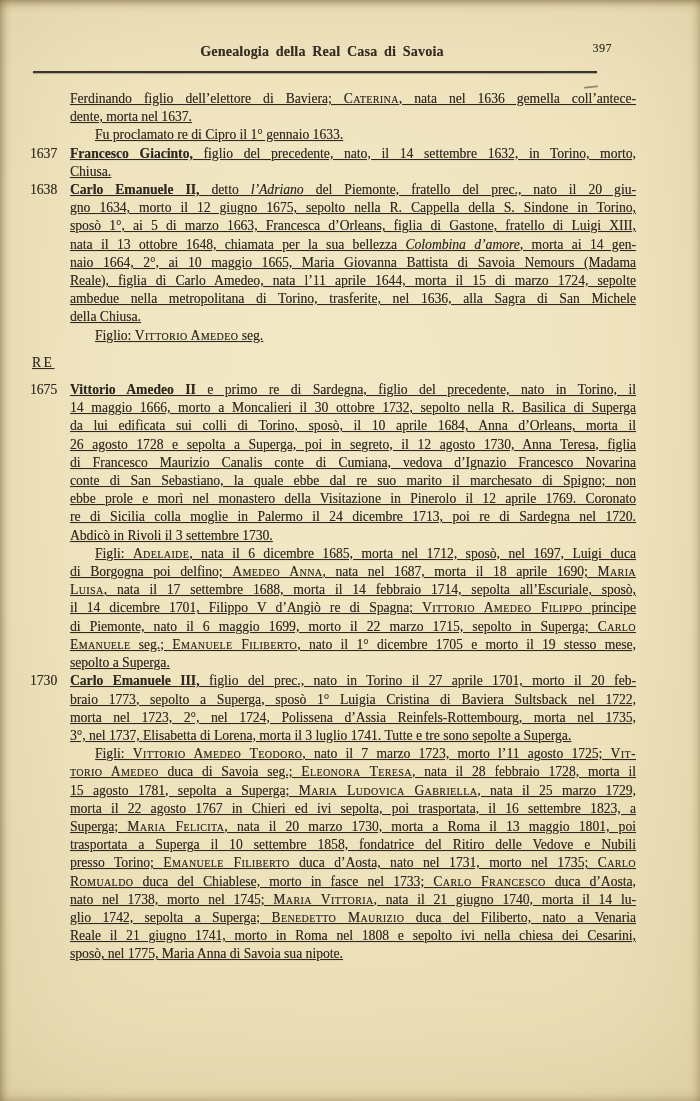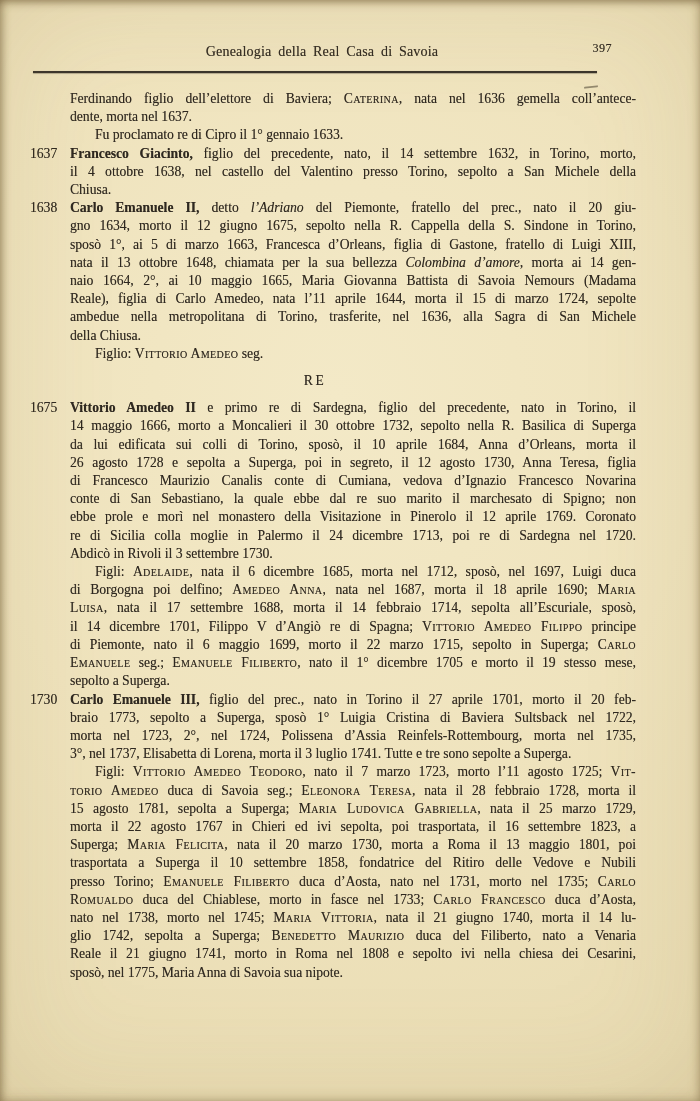--- a/index.html
+++ b/index.html
@@ -19,49 +19,49 @@
     position:absolute;inset:0;pointer-events:none;z-index:5;
     box-shadow:
       inset 0 6px 10px -4px rgba(105,84,45,0.55),
       inset 6px 0 10px -4px rgba(105,84,45,0.45),
       inset -5px 0 12px -5px rgba(120,96,55,0.35),
       inset 0 -5px 14px -5px rgba(120,96,55,0.30),
       inset 0 0 120px rgba(150,120,70,0.15);
   }
   .running-header{position:absolute;top:44px;left:33px;width:578px;height:22px;}
   .header-title{
-    text-align:center;font-size:14px;font-weight:normal;
+    text-align:center;font-size:14px;font-weight:bold;
     word-spacing:3px;letter-spacing:0.2px;color:#332c23;
   }
   .page-number{
     position:absolute;top:-3px;right:-1px;
     font-size:12px;letter-spacing:0.5px;color:#2f2921;
   }
   .rule{
     position:absolute;top:71px;left:33px;width:564px;height:2px;
     background:#3a342b;box-shadow:0 0.5px 0.8px rgba(58,52,43,0.6);
   }
   .ink-dash{
     position:absolute;left:584px;top:86px;width:14px;height:2px;
     background:rgba(72,63,48,0.55);border-radius:1px;transform:rotate(-6deg);
   }
   .page-body{
     position:absolute;top:90px;left:70px;width:566px;
     font-size:13.6px;line-height:18.2px;
   }
-  .para{margin:0;}
+  .para{margin:0;text-decoration:underline;}
   .line{text-align:justify;text-align-last:justify;}
   .line.last{text-align-last:left;}
   .para.indent > .line:first-child{text-indent:25px;}
   .year{display:inline-block;width:40px;margin-left:-40px;text-indent:0;}
   .b{font-weight:bold;}
   .i{font-style:italic;}
   .sc{font-variant:small-caps;letter-spacing:0.4px;}
   .para.heading{
-    text-align:center;letter-spacing:2.5px;
+    letter-spacing:2.5px;
     margin:9px 0;position:relative;left:-38px;
     font-size:13.6px;
   }
 </style>
 </head>
 <body>
 
 <div class="page">
   <div class="running-header">
     <div class="header-title">Genealogia della Real Casa di Savoia</div>
@@ -72,21 +72,20 @@
   <div class="page-body">
       <div class="para body">
         <div class="line"><span>Ferdinando figlio dell’elettore di Baviera; </span><span class="sc">Caterina</span><span>, nata nel 1636 gemella coll’antece-</span></div>
         <div class="line last"><span>dente, morta nel 1637.</span></div>
       </div>
       <div class="para indent">
         <div class="line last"><span>Fu proclamato re di Cipro il 1° gennaio 1633.</span></div>
       </div>
       <div class="para entry">
         <div class="line"><span class="year">1637</span><span class="b">Francesco Giacinto,</span><span> figlio del precedente, nato, il 14 settembre 1632, in Torino, morto,</span></div>
-        <div class="line"><span>il 4 ottobre 1638, nel castello del Valentino presso Torino, sepolto a San Michele della</span></div>
         <div class="line last"><span>Chiusa.</span></div>
       </div>
       <div class="para entry">
         <div class="line"><span class="year">1638</span><span class="b">Carlo Emanuele II,</span><span> detto </span><span class="i">l’Adriano</span><span> del Piemonte, fratello del prec., nato il 20 giu-</span></div>
         <div class="line"><span>gno 1634, morto il 12 giugno 1675, sepolto nella R. Cappella della S. Sindone in Torino,</span></div>
         <div class="line"><span>sposò 1°, ai 5 di marzo 1663, Francesca d’Orleans, figlia di Gastone, fratello di Luigi XIII,</span></div>
         <div class="line"><span>nata il 13 ottobre 1648, chiamata per la sua bellezza </span><span class="i">Colombina d’amore</span><span>, morta ai 14 gen-</span></div>
         <div class="line"><span>naio 1664, 2°, ai 10 maggio 1665, Maria Giovanna Battista di Savoia Nemours (Madama</span></div>
         <div class="line"><span>Reale), figlia di Carlo Amedeo, nata l’11 aprile 1644, morta il 15 di marzo 1724, sepolte</span></div>
         <div class="line"><span>ambedue nella metropolitana di Torino, trasferite, nel 1636, alla Sagra di San Michele</span></div>

